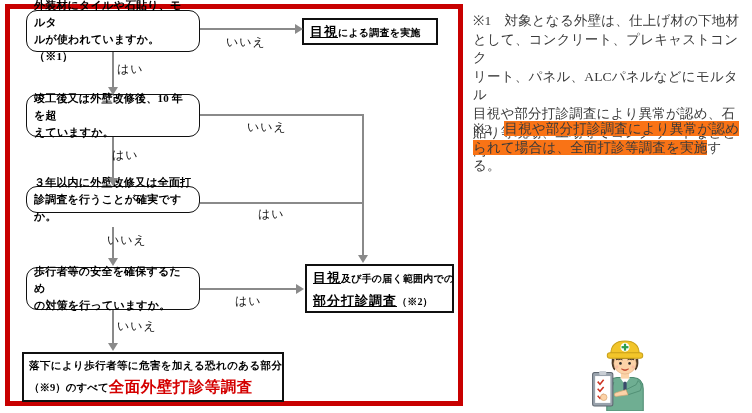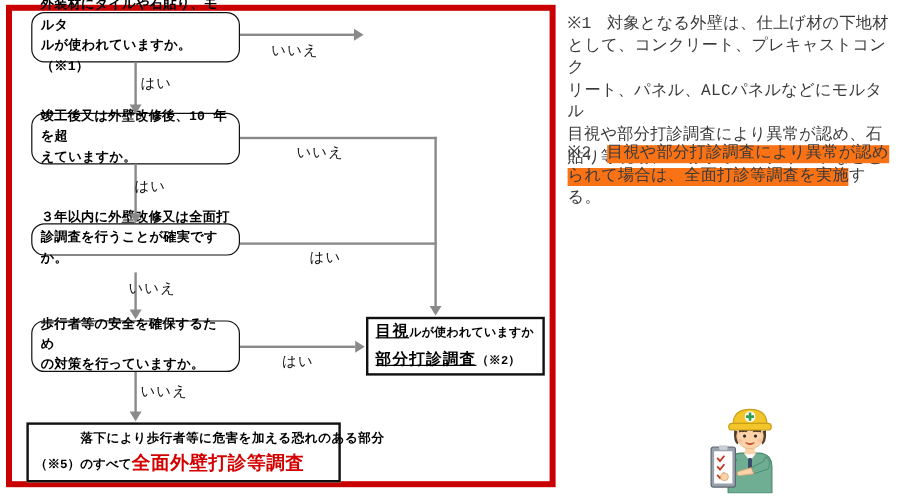--- a/index.html
+++ b/index.html
@@ -1,18 +1,18 @@
 <!DOCTYPE html>
 <html><head>
 <meta charset="utf-8">
 <style>
   html,body { margin:0; padding:0; background:#fff; }
   .canvas {
     position:relative; width:752px; height:413px; background:#fff;
-    font-family:Liberation Mono, monospace;
+    font-family:Liberation Serif, serif;
     overflow:hidden; color:#000;
   }
   .frame {
     position:absolute; left:5px; top:4px; width:458px; height:402px;
     border:5px solid #c80000; box-sizing:border-box; background:#fff;
   }
   
   .qbox {
     position:absolute; border:1.5px solid #101010; border-radius:11px;
     background:#fff; box-sizing:border-box;
@@ -28,21 +28,21 @@
   }
   .em   { font-weight:bold; font-size:13px; text-decoration:underline; letter-spacing:1px; }
   .rsml { font-weight:bold; font-size:10px; letter-spacing:0.2px; }
   .rline { white-space:nowrap; line-height:21px; }
   
   .finalbox {
     position:absolute; border:2.5px solid #101010; background:#fff;
     box-sizing:border-box; padding:3px 5px 2px 5px;
     display:flex; flex-direction:column; justify-content:center;
   }
-  .finalbox .fl1 { font-size:10.5px; font-weight:bold; letter-spacing:0.4px; line-height:20px; white-space:nowrap;margin-left:38px; }
+  .finalbox .fl1 { font-size:10.5px; font-weight:bold; letter-spacing:0.4px; line-height:20px; white-space:nowrap; }
   .finalbox .fl2 { font-size:10.5px; font-weight:bold; line-height:22px; white-space:nowrap; }
   .finalbox .fred { color:#d40000; font-size:15.5px; font-weight:bold; letter-spacing:0.5px; vertical-align:-1px; }
   
   .hline { position:absolute; height:2px; background:#8a8a8a; }
   .vline { position:absolute; width:2px;  background:#8a8a8a; }
   .ah    { position:absolute; width:0; height:0; }
   .ah-down  { border-left:5.5px solid transparent; border-right:5.5px solid transparent; border-top:8px solid #8a8a8a; }
   .ah-right { border-top:5.5px solid transparent; border-bottom:5.5px solid transparent; border-left:8px solid #8a8a8a; }
   .lbl { position:absolute; font-size:12px; color:#101010; letter-spacing:1px; }
   
@@ -71,34 +71,39 @@
   <div class="qbox" style="left:26px;top:186px;width:174px;height:27px">
     <div>３年以内に外壁改修又は全面打</div>
     <div>診調査を行うことが確実ですか。</div>
   </div>
 
   <div class="qbox" style="left:26px;top:267px;width:174px;height:43px">
     <div>歩行者等の安全を確保するため</div>
     <div>の対策を行っていますか。</div>
   </div>
 
+  <div class="rbox" style="left:302px;top:18px;width:136px;height:27px">
+    <div class="rline">
+      <span class="em">目視</span><span class="rsml">による調査を実施</span>
+    </div>
+  </div>
 
   <div class="rbox" style="left:305px;top:264px;width:149px;height:49px">
     <div class="rline">
-      <span class="em">目視</span><span class="rsml">ルが使われていますか</span>
+      <span class="em">目視</span><span class="rsml">及び手の届く範囲内での</span>
     </div>
     <div class="rline">
       <span class="em">部分打診調査</span><span class="rsml">（※2）</span>
     </div>
   </div>
 
   <div class="finalbox" style="left:22px;top:352px;width:262px;height:50px">
     <div class="fl1">落下により歩行者等に危害を加える恐れのある部分</div>
     <div class="fl2">
-      <span>（※5）のすべて</span><span class="fred">全面外壁打診等調査</span>
+      <span>（※9）のすべて</span><span class="fred">全面外壁打診等調査</span>
     </div>
   </div>
 
   <div class="hline" style="left:200px;top:28px;width:95px"></div>
   <div class="ah ah-right" style="left:295px;top:23.5px"></div>
 
   <div class="vline" style="left:112px;top:52px;height:36px"></div>
   <div class="ah ah-down" style="left:107.5px;top:87px"></div>
 
   <div class="hline" style="left:200px;top:114px;width:164px"></div>

